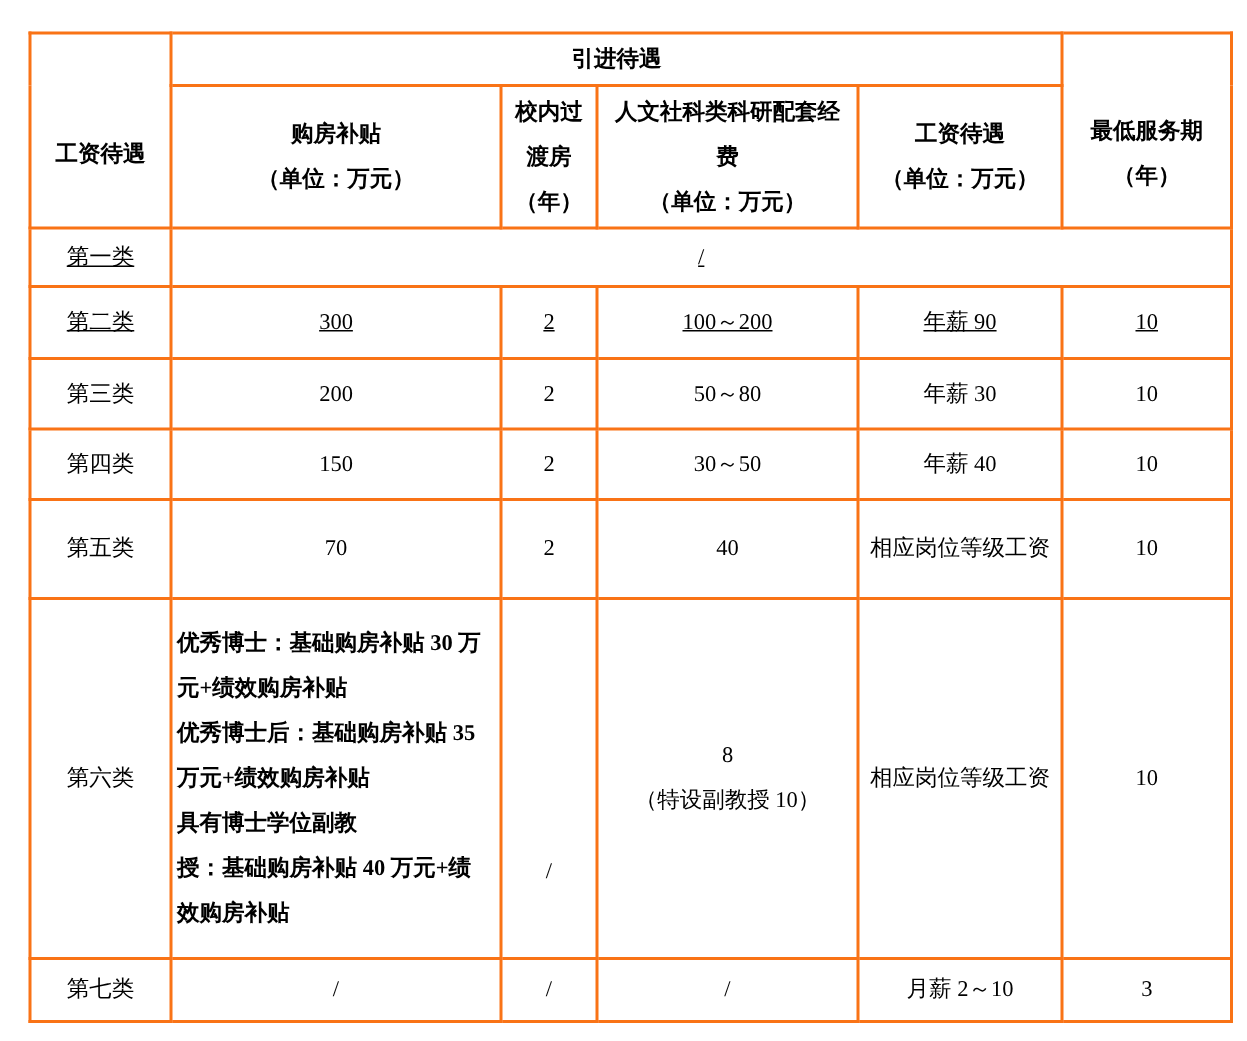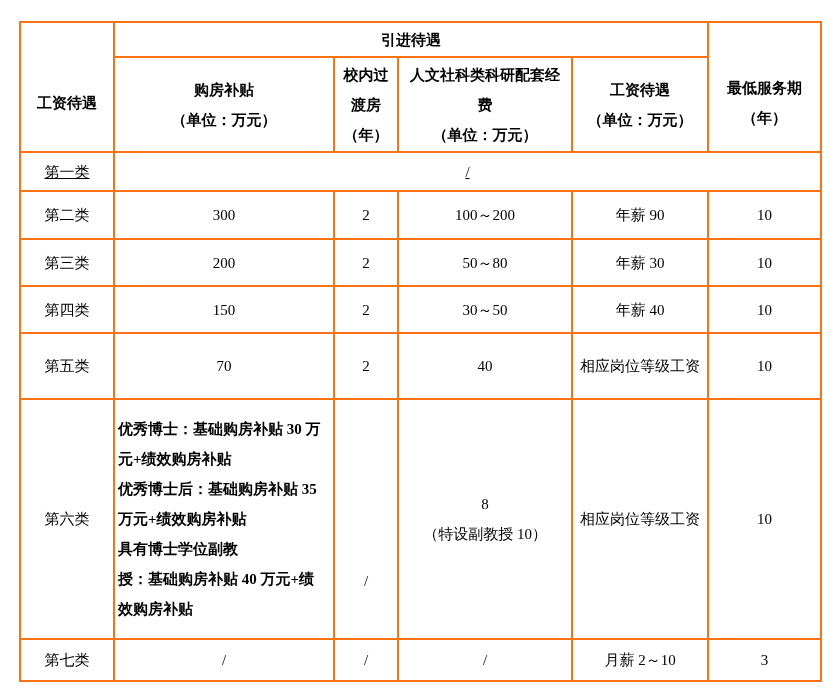--- a/index.html
+++ b/index.html
@@ -27,21 +27,21 @@
     font-weight: normal;
     padding: 0 2px;
     white-space: pre-line;
     overflow: hidden;
   }
   .benefits thead th { font-weight: bold; }
   
   tr.row-h-top   { height: 35px; }
   tr.row-h-sub   { height: 95px; }
   tr.row-cat1    { height: 39px; text-decoration: underline; }
-  tr.row-cat2    { height: 48px; }
+  tr.row-cat2    { height: 48px; text-decoration: underline; }
   tr.row-cat3    { height: 47px; }
   tr.row-cat4    { height: 47px; }
   tr.row-cat5    { height: 66px; }
   tr.row-cat6    { height: 240px; }
   tr.row-cat7    { height: 42px; }
   
   th.span-down { padding-top: 32px; }
   
   td.left-text { text-align: left; padding: 0 3px; font-weight: bold; }
   

